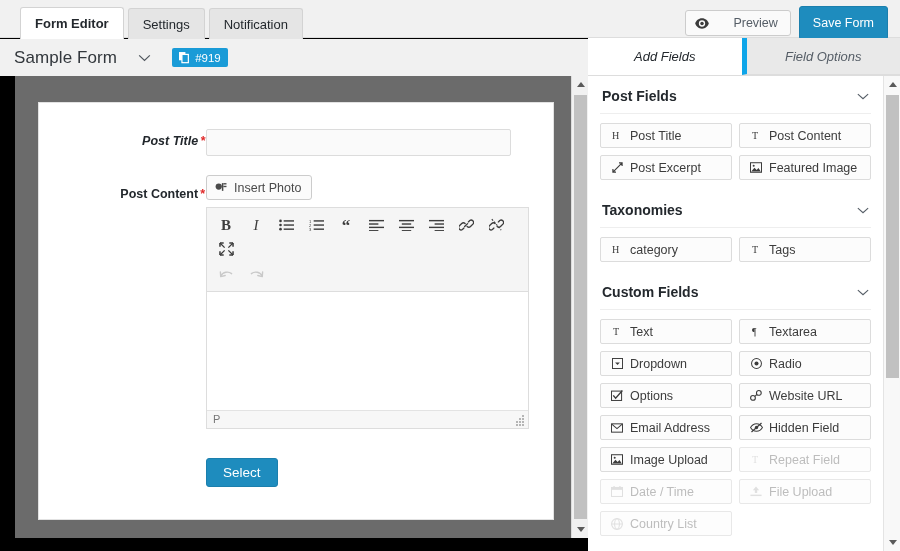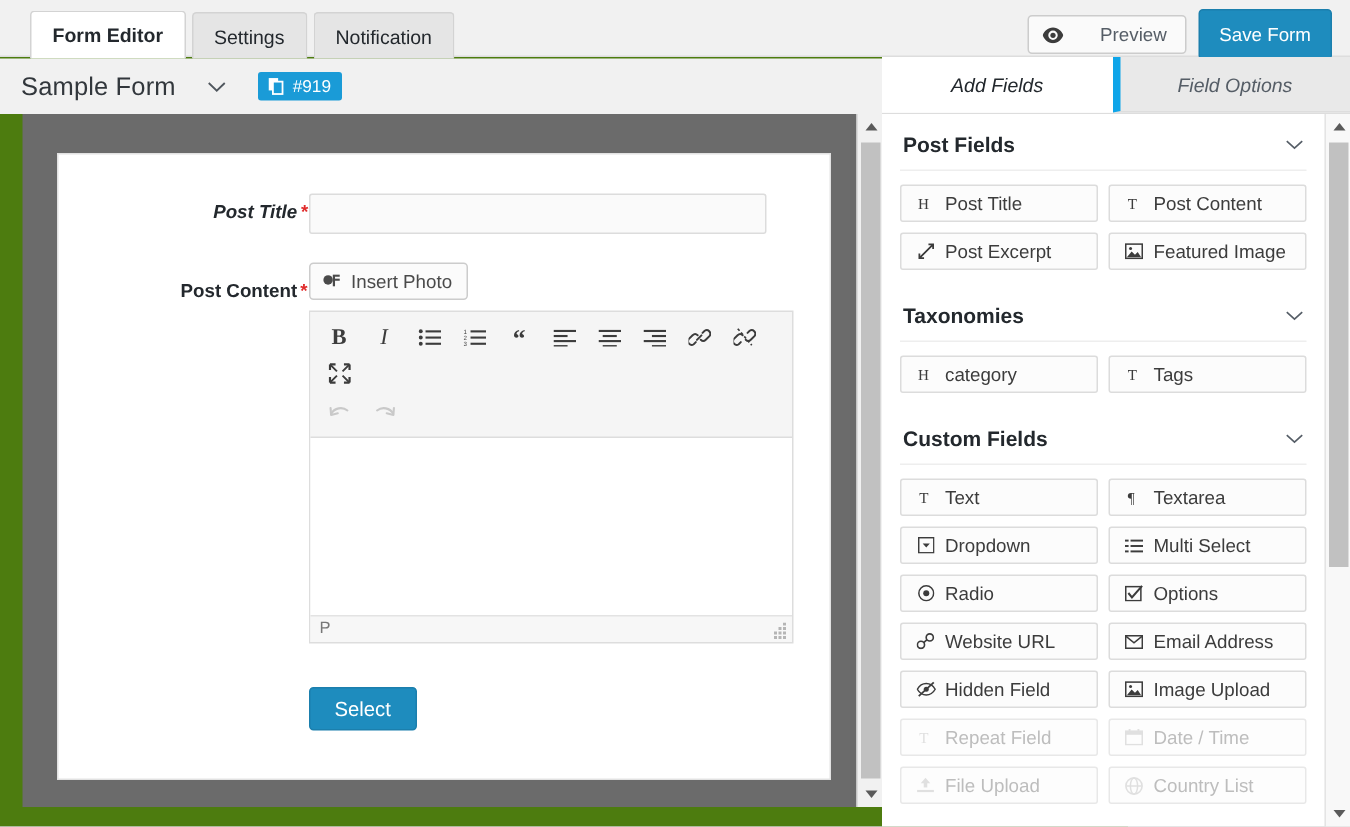--- a/index.html
+++ b/index.html
@@ -4,21 +4,21 @@
 <style>
   * { box-sizing: border-box; }
   html, body {
     margin: 0; padding: 0;
     width: 900px; height: 551px;
     overflow: hidden;
     background: #f1f1f1;
     font-family: "Liberation Sans", sans-serif;
     -webkit-font-smoothing: antialiased;
   }
-  .app { position: relative; width: 752px; height: 551px; background: #4d7c0f; }
+  .app { position: relative; width: 752px; height: 551px; background: #000000; }
 
   
   .topbar {
     position: absolute; left: 0; top: 0; width: 900px; height: 38px;
     background: #f1f1f1;
     border-bottom: 1px solid #dddddd;
   }
   .tabs-left { position: absolute; left: 20px; top: 7px; display: flex; align-items: flex-end; gap: 4px; }
   .tab {
     height: 31px; padding: 0 14px;
@@ -554,33 +554,20 @@
 
           <div class="fld-btn">
             <span class="fld-icon">
               <svg width="11" height="11" viewBox="0 0 12 12">
                 <rect x="0.5" y="0.5" width="11" height="11" fill="none" stroke="#3c3c3c" stroke-width="1.1"></rect>
                 <path d="M3.4 4.8L6 7.6L8.6 4.8Z" fill="#3c3c3c"></path>
               </svg>
             </span>
             <span>Dropdown</span>
           </div>
-          <div class="fld-btn">
-            <span class="fld-icon">
-              <svg width="12" height="10" viewBox="0 0 13 10">
-                <rect x="0" y="0.4" width="2.6" height="1.4" fill="#3c3c3c"></rect>
-                  <rect x="4" y="0.4" width="9" height="1.4" fill="#3c3c3c"></rect>
-                <rect x="0" y="4.3" width="2.6" height="1.4" fill="#3c3c3c"></rect>
-                  <rect x="4" y="4.3" width="9" height="1.4" fill="#3c3c3c"></rect>
-                <rect x="0" y="8.2" width="2.6" height="1.4" fill="#3c3c3c"></rect>
-                  <rect x="4" y="8.2" width="9" height="1.4" fill="#3c3c3c"></rect>
-              </svg>
-            </span>
-            <span>Multi Select</span>
-          </div>
 
           <div class="fld-btn">
             <span class="fld-icon">
               <svg width="11" height="11" viewBox="0 0 12 12">
                 <circle cx="6" cy="6" r="5.4" fill="none" stroke="#3c3c3c" stroke-width="1.1"></circle>
                 <circle cx="6" cy="6" r="2.2" fill="#3c3c3c"></circle>
               </svg>
             </span>
             <span>Radio</span>
           </div>

